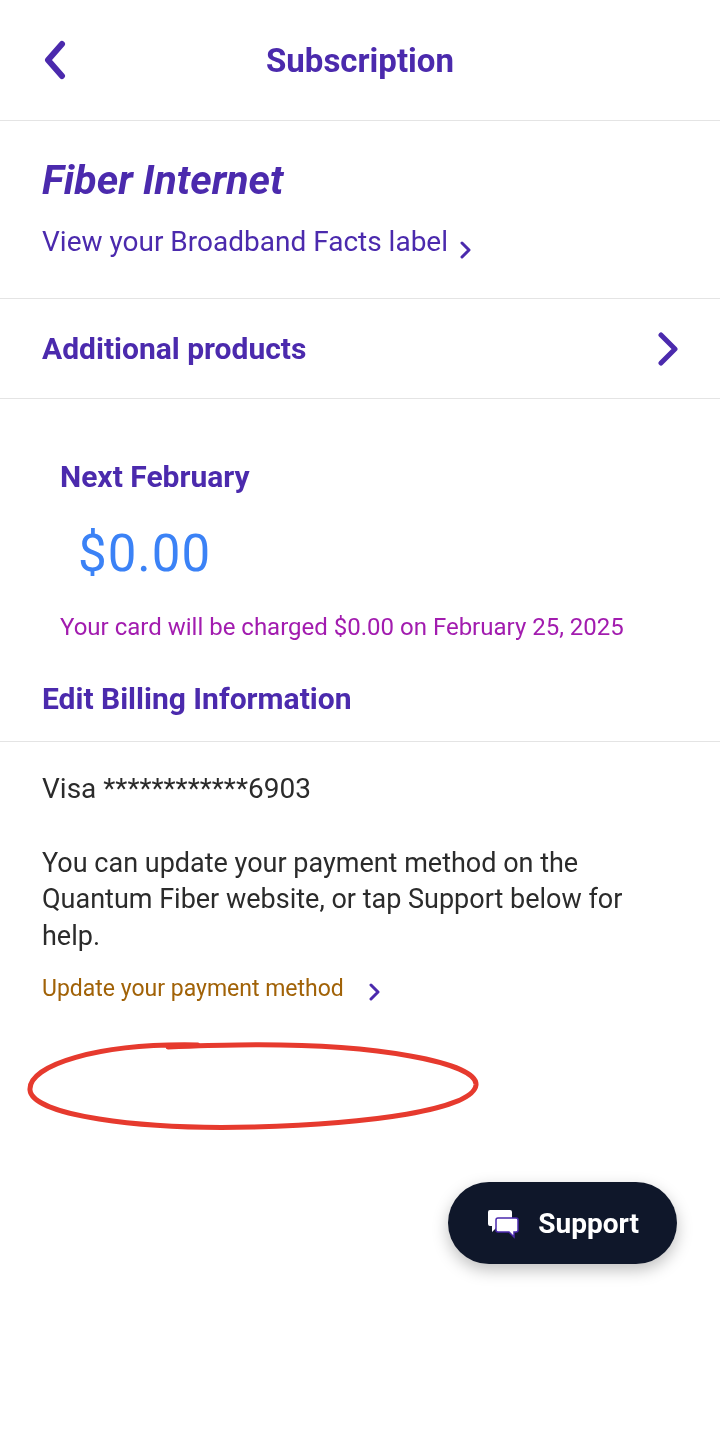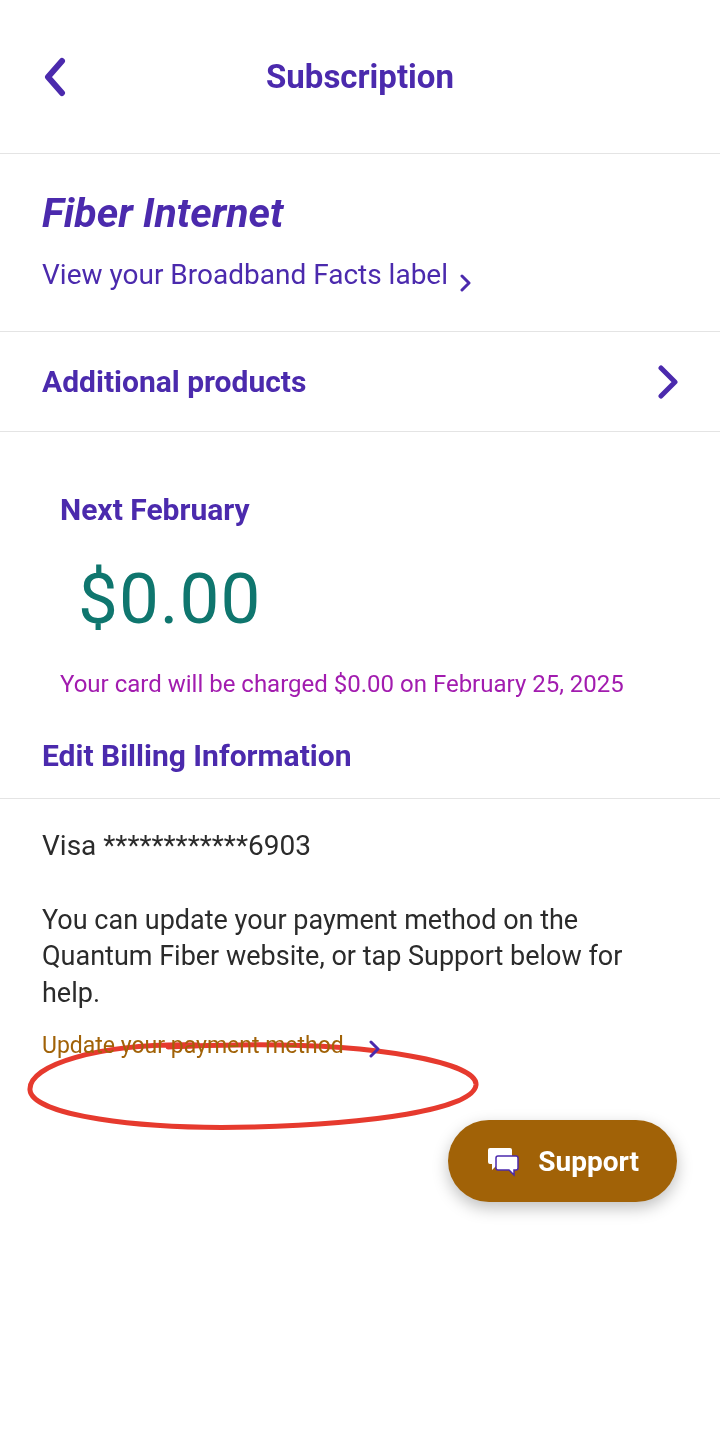--- a/index.html
+++ b/index.html
@@ -13,21 +13,21 @@
       height: 1446px;
       background: #fff;
       color: #2b2b2b;
       position: relative;
       overflow: hidden;
     }
     .header {
       display: flex;
       align-items: center;
       justify-content: center;
-      height: 154px;
+      height: 121px;
       position: relative;
       border-bottom: 1px solid #e4e4e4;
     }
     .back-btn {
       position: absolute;
       left: 42px;
       top: 50%;
       transform: translateY(-50%);
       width: 24px;
       height: 40px;
@@ -88,23 +88,23 @@
     .section-payment {
       padding: 60px 60px 40px 60px;
     }
     .next-payment-label {
       font-size: 30px;
       font-weight: 700;
       color: #4b2aad;
       margin-bottom: 30px;
     }
     .payment-amount {
-      font-size: 71px;
+      font-size: 51px;
       font-weight: 400;
-      color: #0f766e;
+      color: #3b82f6;
       margin-left: 18px;
       margin-bottom: 30px;
       letter-spacing: 1px;
     }
     .payment-note {
       font-size: 24px;
       color: #a21caf;
     }
     .section-billing-header {
       padding: 0 42px 25px 42px;
@@ -145,22 +145,22 @@
       top: 1035px;
       width: 470px;
       height: 100px;
       pointer-events: none;
       z-index: 1;
     }
     .red-ellipse svg { width: 100%; height: 100%; }
     .support-fab {
       position: absolute;
       right: 43px;
-      top: 1120px;
-      background: #a16207;
+      top: 1182px;
+      background: #0f172a;
       color: #fff;
       border-radius: 50px;
       padding: 24px 38px;
       display: flex;
       align-items: center;
       gap: 18px;
       font-size: 28px;
       font-weight: 700;
       cursor: pointer;
       box-shadow: 0 6px 16px rgba(0,0,0,0.25);

